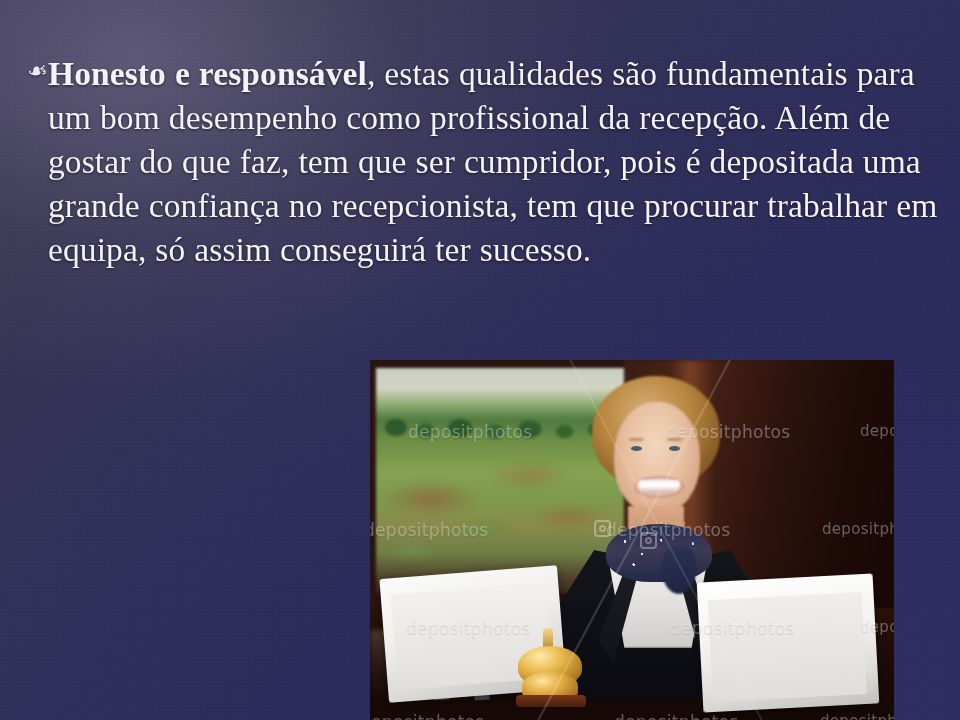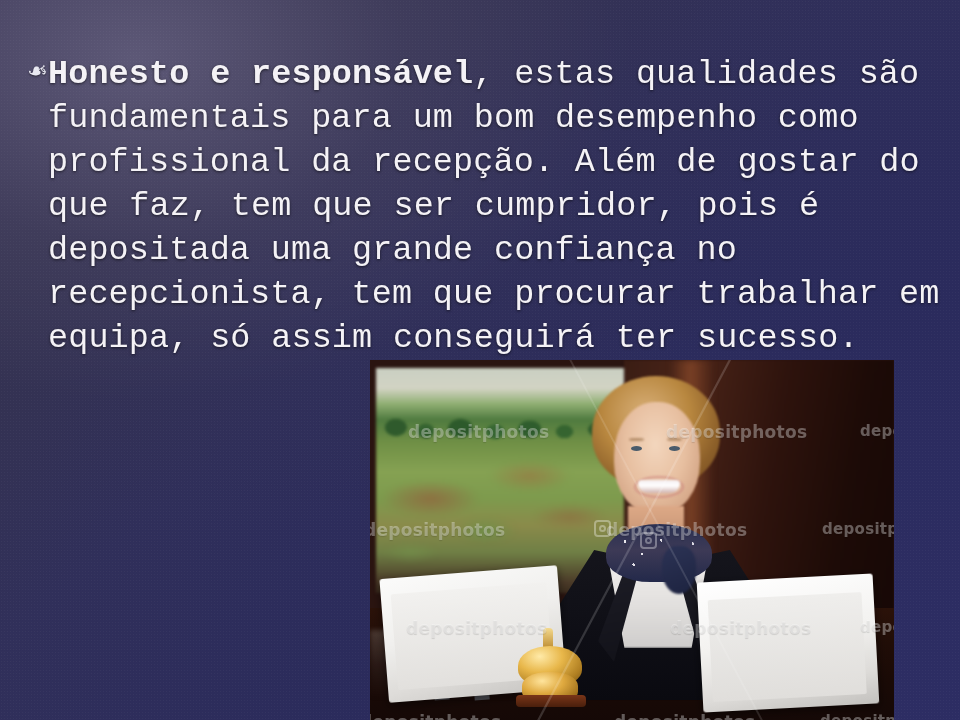--- a/index.html
+++ b/index.html
@@ -70,21 +70,20 @@
 
   #body-paragraph {
     flex: 1 1 auto;
     margin: 0;
     color: #f4f2f6;
     font-size: 33.5px;
     line-height: 44px;
     letter-spacing: 0.1px;
     text-shadow: 0 1px 3px rgba(0,0,0,0.6);
     word-spacing: 0.5px;
-    font-family: Liberation Mono, monospace;
   }
 
   #body-paragraph .lead {
     font-weight: bold;
   }
 
   
   #photo-frame {
     position: absolute;
     left: 370px;
@@ -465,21 +464,20 @@
   .wm {
     position: absolute;
     color: rgba(255,255,255,0.34);
     font-family: "DejaVu Sans", sans-serif;
     font-size: 17px;
     letter-spacing: 0.3px;
     white-space: nowrap;
     pointer-events: none;
     user-select: none;
     text-shadow: 0 1px 1px rgba(0,0,0,0.12);
-    font-weight: bold;
   }
   .wm-sm { font-size: 15px; }
 
   .wm-logo {
     position: absolute;
     width: 17px;
     height: 17px;
     border-radius: 4px;
     border: 2px solid rgba(255,255,255,0.34);
     box-sizing: border-box;

